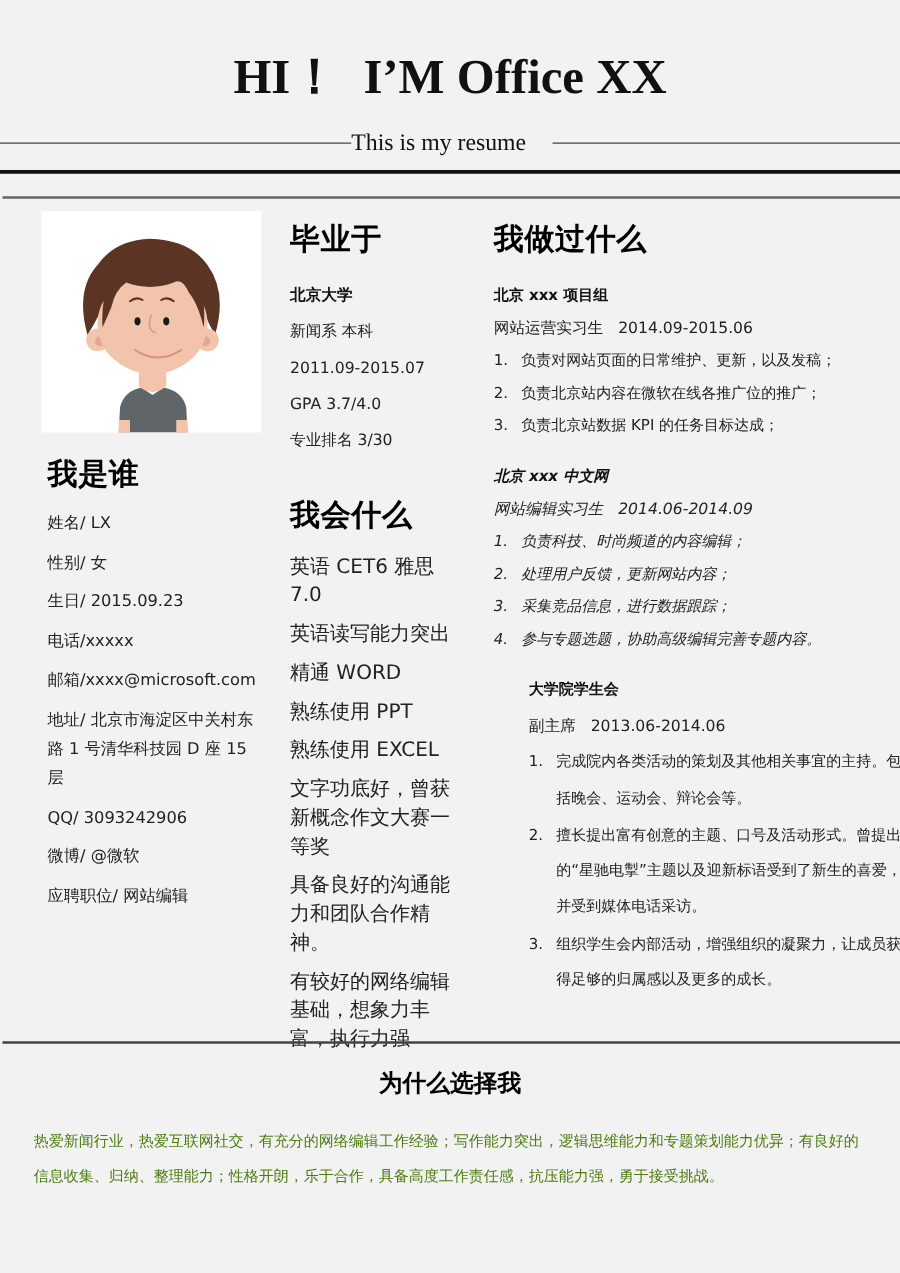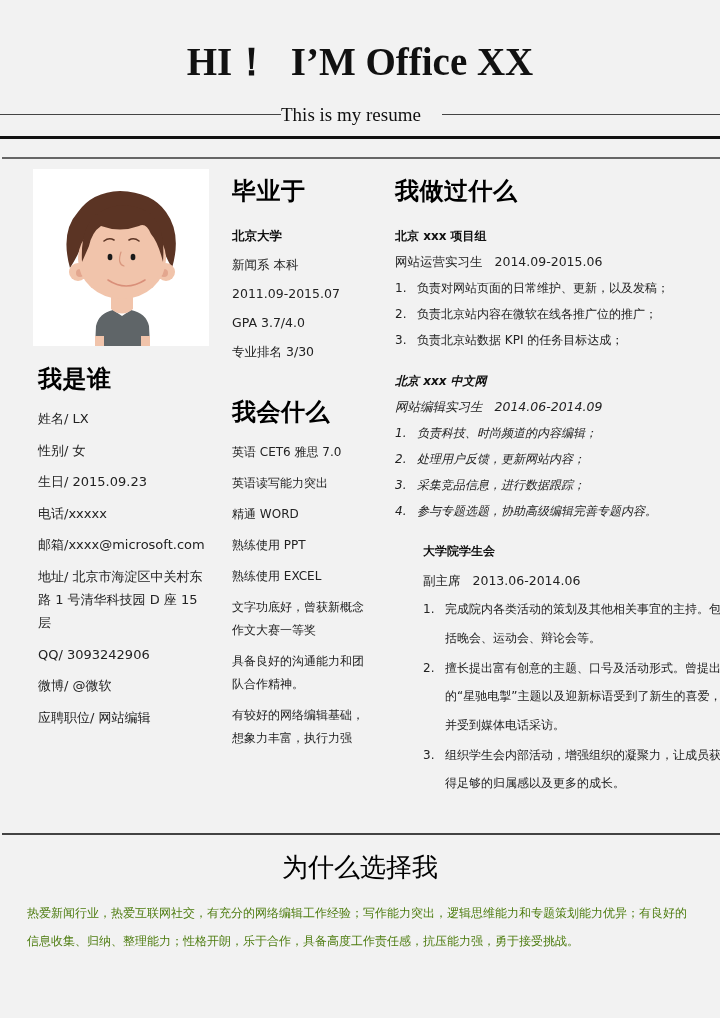--- a/index.html
+++ b/index.html
@@ -20,31 +20,31 @@
     }
     .hline-thin { height:1px; background:#444; }
     .hline-thick { height:3px; background:#111; }
     .hline-gray { height:2px; background:#666; }
     .photo { left:33px; top:169px; width:176px; height:177px; background:#fff; }
     .photo svg { display:block; width:176px; height:177px; }
     .h2 { font-weight:bold; font-size:24px; line-height:30px; color:#000; letter-spacing:0.5px; }
     .info-list .info-item { font-size:13px; line-height:23px; margin-bottom:8.6px; }
     .edu-list .edu-item { font-size:12.5px; line-height:20px; margin-bottom:9px; }
     .bold { font-weight:bold; color:#111; }
-    .skill-list .skill-item { font-size:12px; line-height:23px; margin-bottom:8px; }
+    .skill-list .skill-item { font-size:16px; line-height:23px; margin-bottom:8px; }
     .exp-group { left:395px; width:305px; }
     .exp-group .org { font-size:12px; font-weight:bold; line-height:26px; color:#111; }
     .exp-group .role-line { font-size:12.5px; line-height:26px; white-space:pre; }
     .exp-group .role-line .period { margin-left:12px; }
     .duty { display:flex; font-size:12px; line-height:26px; }
     .duty .num { width:22px; flex:none; }
     .duty .txt { flex:1; }
     .exp-group.loose .org, .exp-group.loose .role-line { line-height:29px; }
     .exp-group.loose .duty { line-height:28.5px; margin-bottom:1.5px; }
-    .why-title { top:851px; left:0; width:720px; text-align:center; font-weight:normal; font-size:26px; line-height:32px; color:#000; }
+    .why-title { top:851px; left:0; width:720px; text-align:center; font-weight:bold; font-size:19px; line-height:32px; color:#000; }
     .why-text { top:899px; left:27px; width:668px; font-size:12px; line-height:28px; color:#4d7c0f; }
   </style>
 </head>
 <body>
 
 <div class="abs title">HI！  I’M Office XX</div>
 <div class="abs hline-thin" style="left:0;top:114px;width:281px;"></div>
 <div class="abs subtitle">This is my resume</div>
 <div class="abs hline-thin" style="left:442px;top:114px;width:278px;"></div>
 <div class="abs hline-thick" style="left:0;top:136px;width:720px;"></div>

